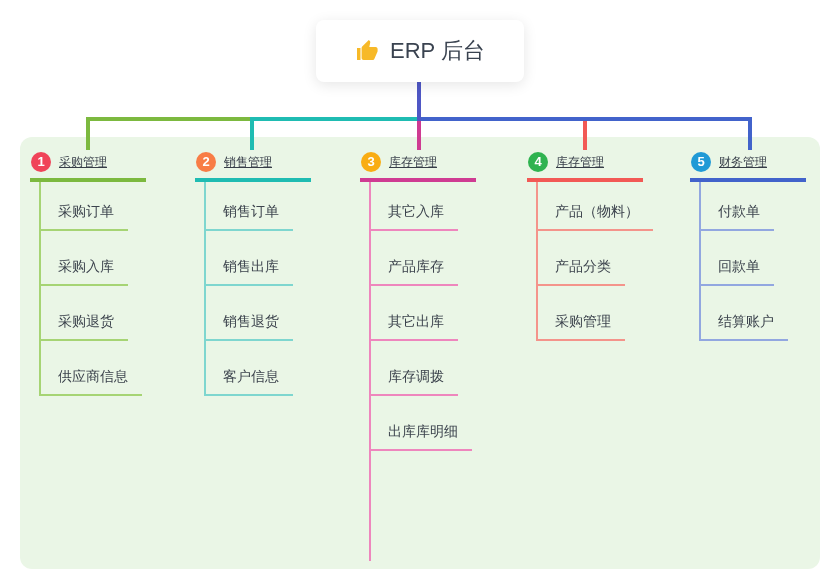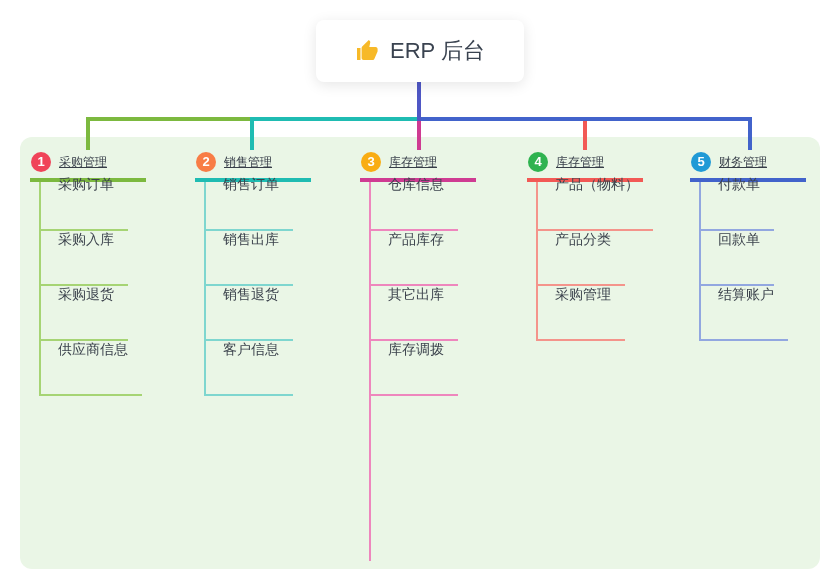--- a/index.html
+++ b/index.html
@@ -26,21 +26,21 @@
   }
   .badge{
     width:20px;height:20px;border-radius:50%;background:var(--bc);flex:0 0 auto;
     color:#fff;font-size:13px;line-height:20px;text-align:center;font-weight:bold;
   }
   .branch-label{font-size:12px;color:#363d48;white-space:nowrap;text-decoration:underline;}
   .vline{position:absolute;left:9px;top:36px;width:2px;background:var(--lc);}
   .items{margin-top:-6px;display:flex;flex-direction:column;align-items:flex-start;}
   .item{
     height:55px;margin-left:10px;padding:0 14px 0 18px;width:max-content;
-    display:flex;border-bottom:2px solid var(--lc);
+    display:flex;align-items:flex-end;border-bottom:2px solid var(--lc);
     box-sizing:border-box;
   }
   .item span{padding-bottom:8px;font-size:14px;color:#3c434d;white-space:nowrap;}
   .b1{--c:#7cb93f;--lc:#a6d474;--bc:#f04459;}
   .b2{--c:#1fbcb2;--lc:#7ed6cf;--bc:#f87d46;}
   .b3{--c:#cf3b92;--lc:#ee86bd;--bc:#f9ad13;}
   .b4{--c:#f25955;--lc:#f4948b;--bc:#2fb350;}
   .b5{--c:#4263cb;--lc:#92a7e0;--bc:#209ad6;}
 </style>
 </head>
@@ -111,30 +111,33 @@
   </div>
 
   <div class="branch b3" style="left:360px">
     <div class="branch-head">
       <span class="badge">3</span>
       <span class="branch-label">库存管理</span>
     </div>
     <div class="vline" style="height:379px"></div>
     <div class="items">
       <div class="item">
-          <span>仓库信息</span>
+          <span>其它入库</span>
         </div>
       <div class="item">
           <span>产品库存</span>
         </div>
       <div class="item">
           <span>其它出库</span>
         </div>
       <div class="item">
           <span>库存调拨</span>
+        </div>
+      <div class="item">
+          <span>出库库明细</span>
         </div>
     </div>
   </div>
 
   <div class="branch b4" style="left:527px">
     <div class="branch-head">
       <span class="badge">4</span>
       <span class="branch-label">库存管理</span>
     </div>
     <div class="vline" style="height:159px"></div>

